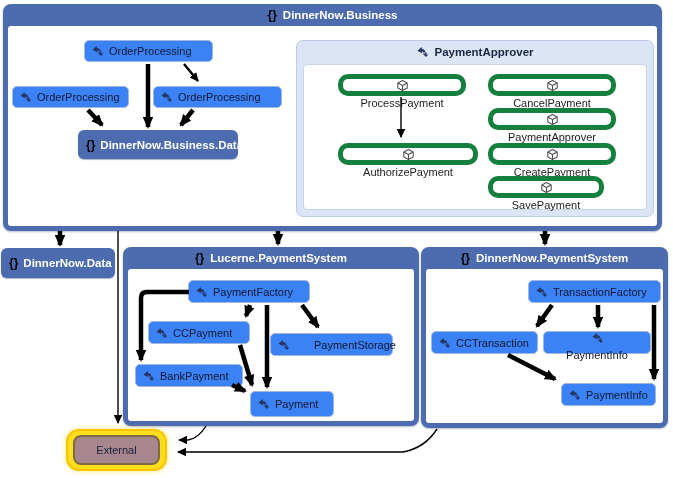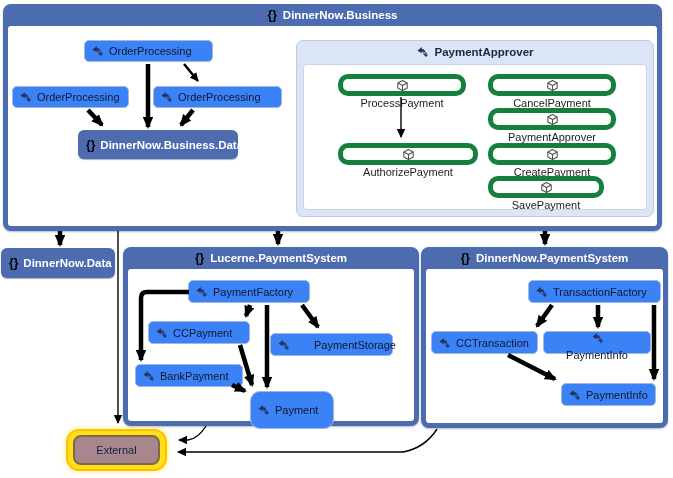--- a/index.html
+++ b/index.html
@@ -198,21 +198,21 @@
   <div class="lnode" style="left:135px;top:364px;width:108px;height:23px;">
     <span class="icon">
       <svg width="13" height="12" viewBox="0 0 16 16">
           <path d="M1.2 6.4 L7 1.4 L7.3 4.1 C10.3 4.3 11.6 6.2 11.8 8.7 L8.6 8.7 C8.5 7.5 8 7 7.4 6.9 L7.6 9.7 Z" fill="currentColor"></path>
           <path d="M9.3 10.7 h3.3 M12.6 8.9 v4.3 M10.9 11.7 l1.7 1.8 1.7 -1.8" stroke="currentColor" stroke-width="1.5" fill="none" stroke-linecap="round"></path>
         </svg>
     </span>
     <span>BankPayment</span>
   </div>
 
-  <div class="lnode" style="left:250px;top:391px;width:84px;height:38px;border-radius:10px;">
+  <div class="lnode" style="left:250px;top:391px;width:84px;height:26px;">
     <span class="icon">
       <svg width="13" height="12" viewBox="0 0 16 16">
           <path d="M1.2 6.4 L7 1.4 L7.3 4.1 C10.3 4.3 11.6 6.2 11.8 8.7 L8.6 8.7 C8.5 7.5 8 7 7.4 6.9 L7.6 9.7 Z" fill="currentColor"></path>
           <path d="M9.3 10.7 h3.3 M12.6 8.9 v4.3 M10.9 11.7 l1.7 1.8 1.7 -1.8" stroke="currentColor" stroke-width="1.5" fill="none" stroke-linecap="round"></path>
         </svg>
     </span>
     <span>Payment</span>
   </div>
 
   <div class="container" style="left:421px;top:247px;width:247px;height:181px;">

